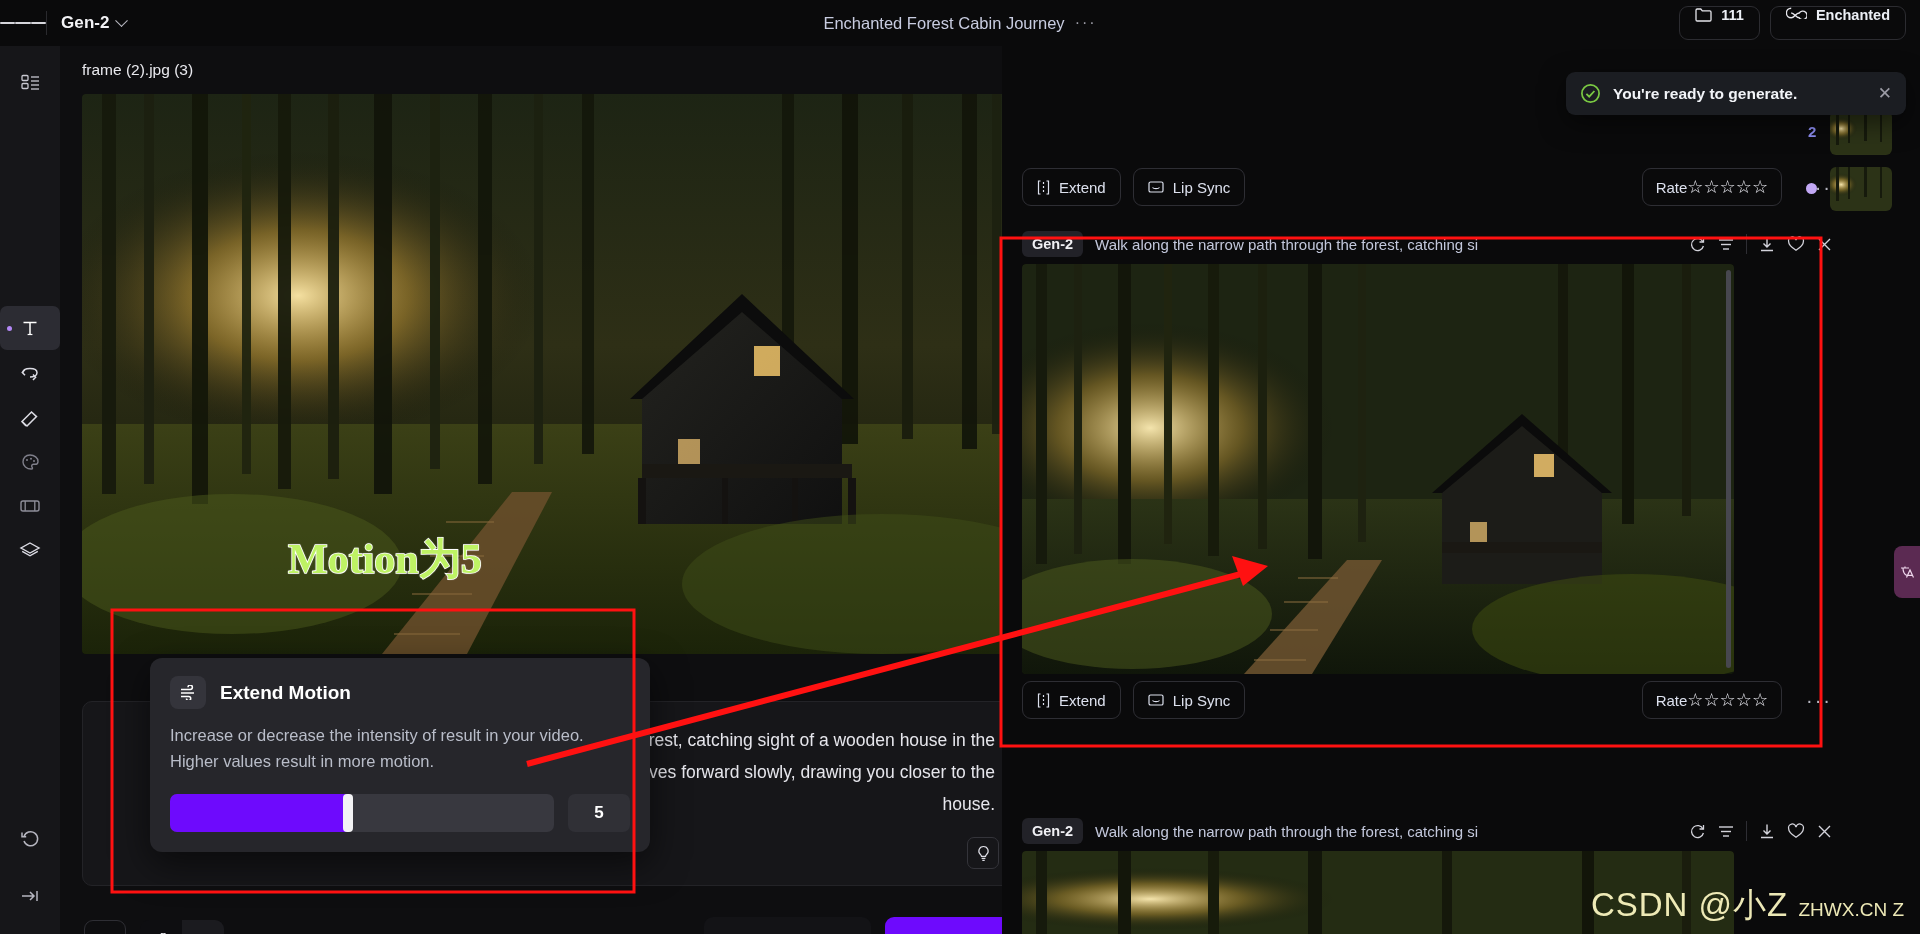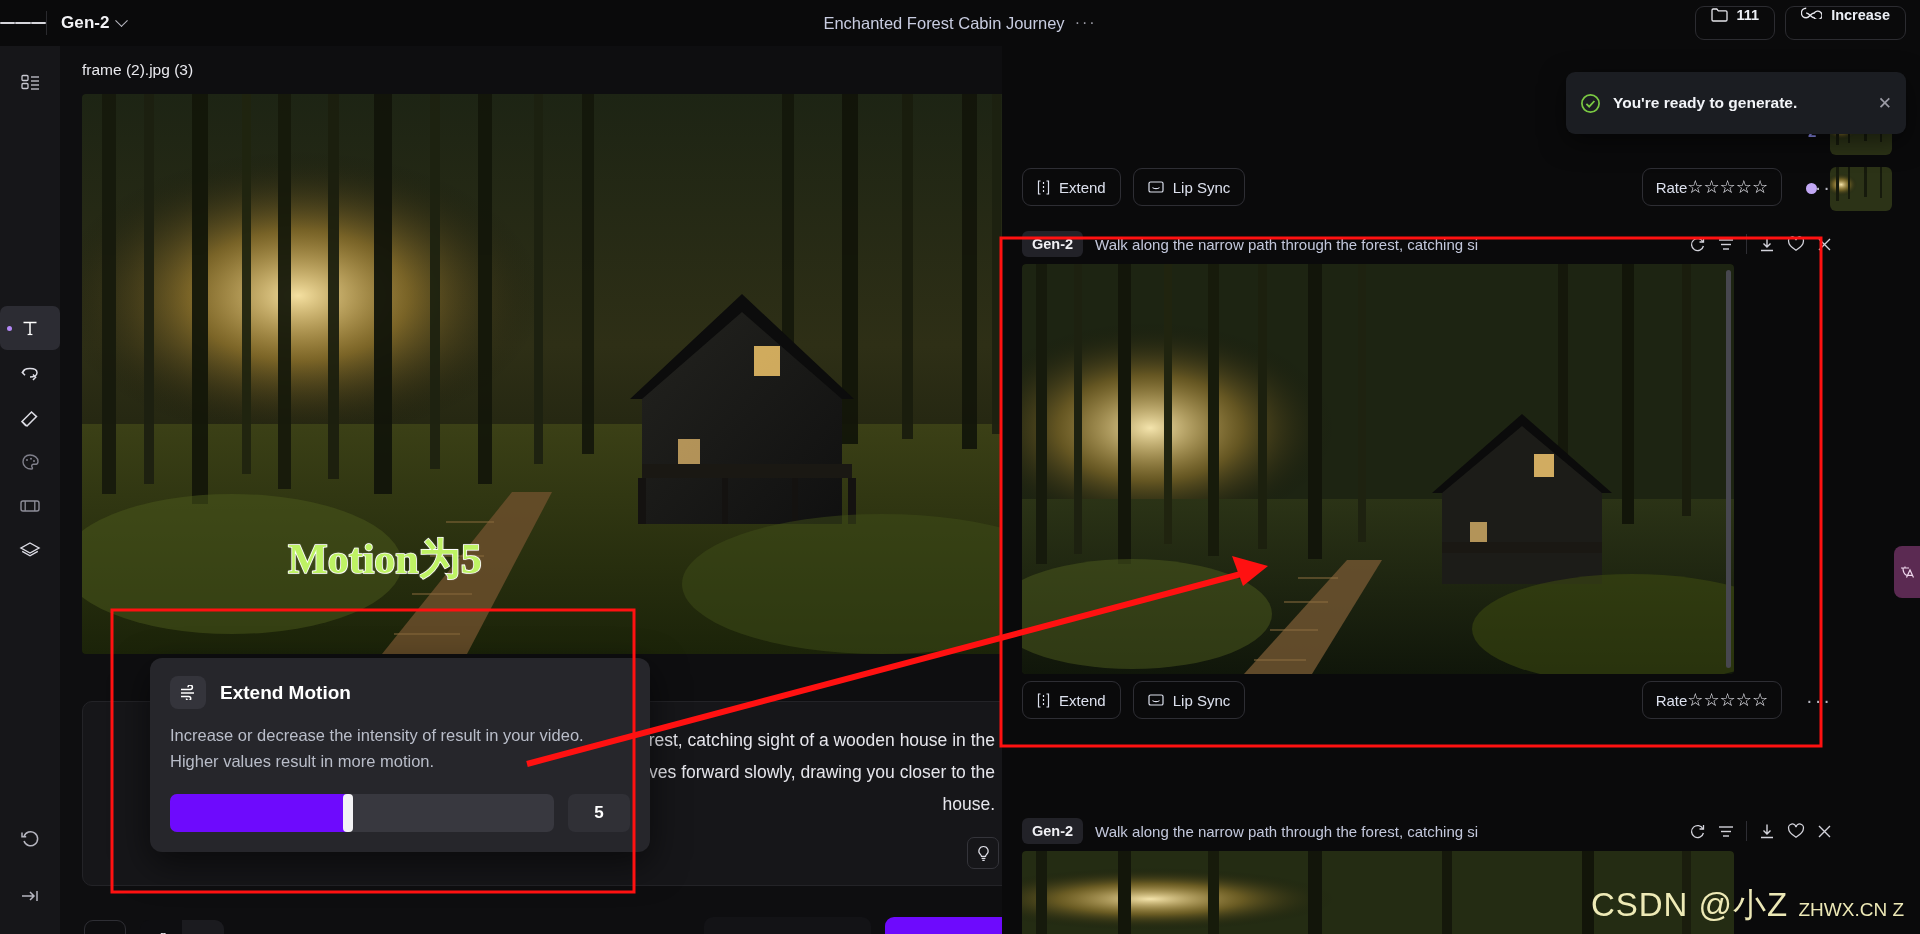--- a/index.html
+++ b/index.html
@@ -155,21 +155,21 @@
   .vscroll { position:absolute; right:3px; top:6px; width:5px; border-radius:3px; background:#47474f;}
 
   
   .thumbcol { position:absolute; right:0; top:46px; width:78px; }
   .thumb { width:62px; height:44px; border-radius:6px; overflow:hidden; position:relative; }
   .thumb-num { position:absolute; left:-22px; top:12px; font-size:15px; color:#8f8ff5; font-weight:700;}
   .thumb-dot { position:absolute; left:-24px; top:16px; width:11px; height:11px; border-radius:50%; background:#c2a8f5;}
 
   
   .toast {
-    position:absolute; right:14px; top:72px; width:340px; height:62px;
+    position:absolute; right:14px; top:72px; width:340px; height:43px;
     background:#1b1d22; border-radius:9px; display:flex; align-items:center; gap:12px;
     padding:0 14px; z-index:60; box-shadow:0 8px 26px rgba(0,0,0,.5);
   }
   .toast .txt { font-size:15.5px; font-weight:700; color:#f2f4f8; flex:1;}
   .toast .cl { color:#9b9ba5; font-size:17px; cursor:pointer;}
 
   
   .ann { position:absolute; z-index:55; pointer-events:none;}
   
   .wm {
@@ -212,21 +212,21 @@
       <div class="pill">
         <svg width="17" height="15" viewBox="0 0 17 15">
           <path d="M1 3.2a1.2 1.2 0 0 1 1.2-1.2h3.6l1.5 1.8h7.5a1.2 1.2 0 0 1 1.2 1.2v7.8a1.2 1.2 0 0 1-1.2 1.2H2.2A1.2 1.2 0 0 1 1 12.8z" fill="none" stroke="#e6e6ec" stroke-width="1.3"></path>
         </svg>
         <span>111</span>
       </div>
       <div class="pill">
         <svg width="21" height="12" viewBox="0 0 21 12">
           <path d="M5.2 1.2a4.3 4.3 0 1 0 0 9.6c3.4 0 4.4-4.8 8-4.8a4.3 4.3 0 1 1 0 4.8c-3.6 0-4.6-4.8-8-4.8" fill="none" stroke="#e6e6ec" stroke-width="1.4"></path>
         </svg>
-        <span>Increase</span>
+        <span>Enchanted</span>
       </div>
     </div>
   </div>
 
   <div class="rail">
     <div class="rail-ic">
       <svg width="19" height="16" viewBox="0 0 19 16">
         <rect x="1" y="1.5" width="6" height="5" rx="1" fill="none" stroke="#c9c9d2" stroke-width="1.3"></rect>
         <rect x="1" y="9.5" width="6" height="5" rx="1" fill="none" stroke="#c9c9d2" stroke-width="1.3"></rect>
         <line x1="10" y1="3" x2="18" y2="3" stroke="#c9c9d2" stroke-width="1.3"></line>

